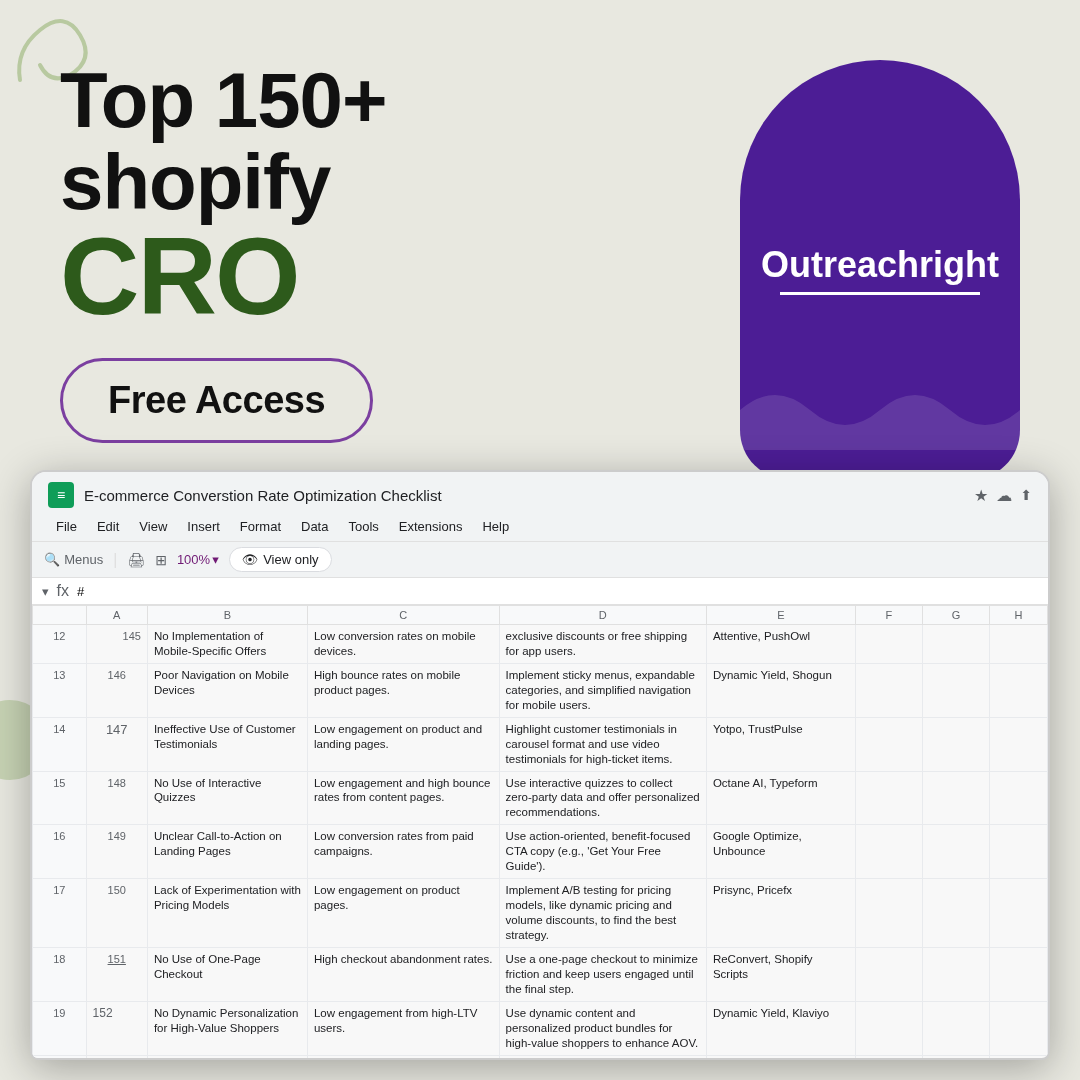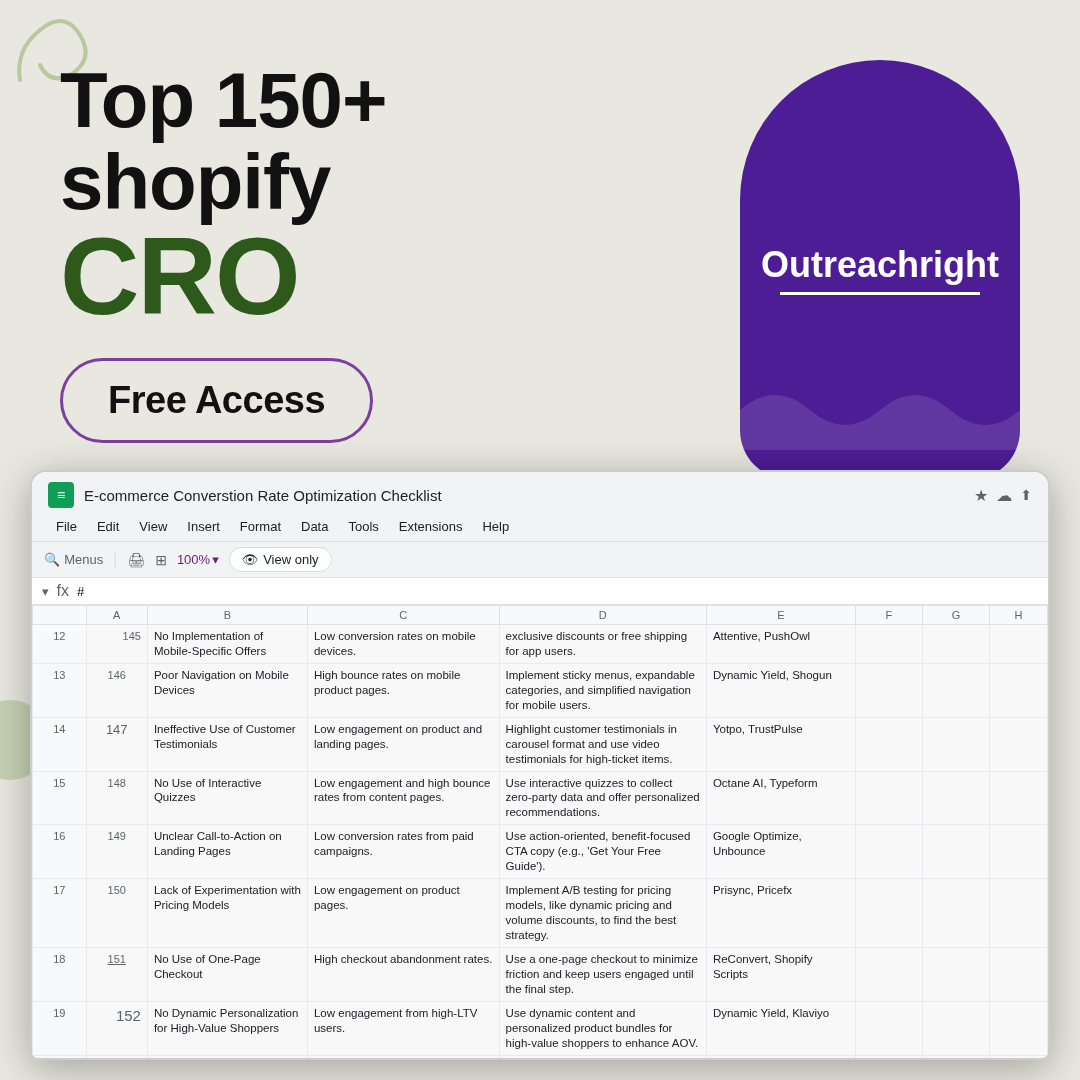--- a/index.html
+++ b/index.html
@@ -474,21 +474,21 @@
     <td>No Use of One-Page Checkout</td>
     <td>High checkout abandonment rates.</td>
     <td>Use a one-page checkout to minimize friction and keep users engaged until the final step.</td>
     <td>ReConvert, Shopify Scripts</td>
     <td></td>
     <td></td>
     <td></td>
   </tr>
             <tr>
     <td class="row-num">19</td>
-    <td style="text-align:right;font-size:15px;color:#5f6368;">152</td>
+    <td style="text-align:left;font-size:12px;color:#5f6368;">152</td>
     <td>No Dynamic Personalization for High-Value Shoppers</td>
     <td>Low engagement from high-LTV users.</td>
     <td>Use dynamic content and personalized product bundles for high-value shoppers to enhance AOV.</td>
     <td>Dynamic Yield, Klaviyo</td>
     <td></td>
     <td></td>
     <td></td>
   </tr>
             <tr>
     <td class="row-num">20</td>

